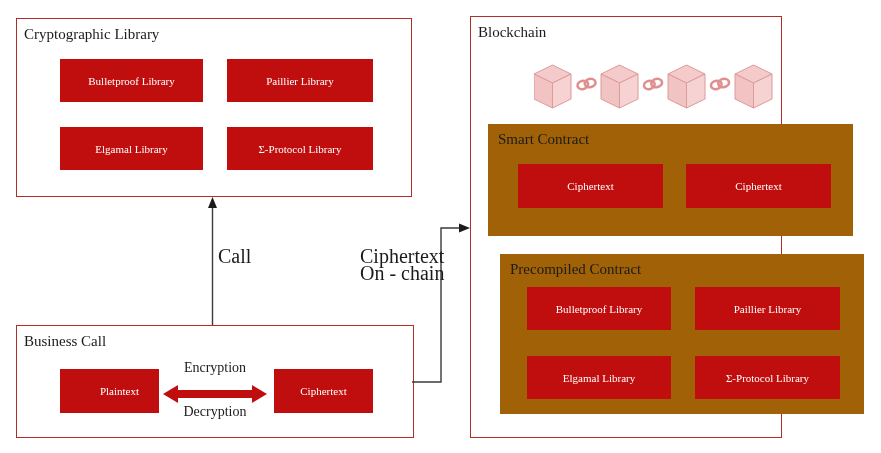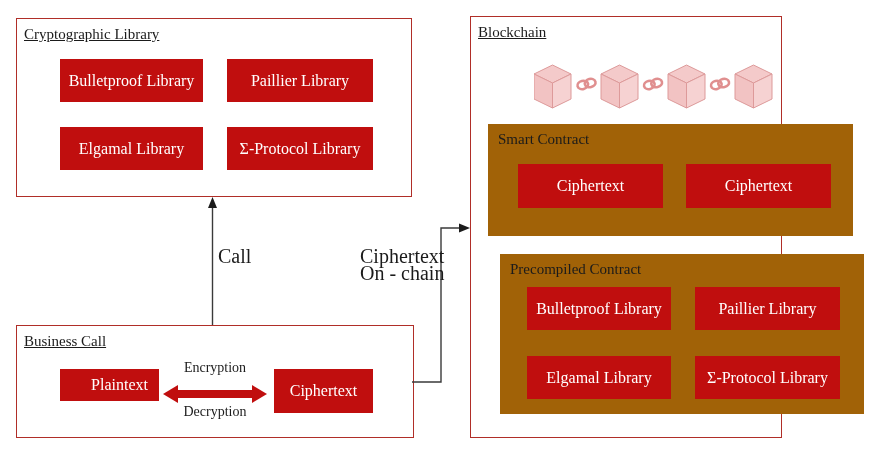--- a/index.html
+++ b/index.html
@@ -20,39 +20,38 @@
     background: #ffffff;
     border: 1.5px solid #b02e28;
   }
   .box-title {
     position: absolute;
     left: 7px;
     top: 7px;
     font-size: 15px;
     color: #1b1b1b;
     white-space: nowrap;
-    text-decoration: underline;
   }
   .section {
     position: absolute;
     background: #a16207;
   }
   .section-title {
     position: absolute;
     left: 10px;
     top: 7px;
     font-size: 15px;
     color: #1b1b1b;
     white-space: nowrap;
   }
   .node {
     position: absolute;
     background: #c00e0e;
     color: #ffffff;
-    font-size: 16px;
+    font-size: 11px;
     display: flex;
     align-items: center;
     justify-content: center;
     text-align: center;
     white-space: nowrap;
   }
   .flow-label {
     position: absolute;
     font-size: 20px;
     color: #1b1b1b;
@@ -84,21 +83,21 @@
   <div class="outer-box" style="left:16px; top:18px; width:396px; height:179px;">
     <div class="box-title">Cryptographic Library</div>
     <div class="node" style="left:43px; top:40px; width:143px; height:43px;">Bulletproof Library</div>
     <div class="node" style="left:210px; top:40px; width:146px; height:43px;">Paillier Library</div>
     <div class="node" style="left:43px; top:108px; width:143px; height:43px;">Elgamal Library</div>
     <div class="node" style="left:210px; top:108px; width:146px; height:43px;">Σ-Protocol Library</div>
   </div>
 
   <div class="outer-box" style="left:16px; top:325px; width:398px; height:113px;">
     <div class="box-title">Business Call</div>
-    <div class="node" style="left:43px; top:43px; width:99px; height:32px;padding-left:20px;">Plaintext</div>
+    <div class="node" style="left:43px; top:43px; width:99px; height:44px;padding-left:20px;">Plaintext</div>
     <div class="node" style="left:257px; top:43px; width:99px; height:44px;">Ciphertext</div>
     <div class="arrow-caption" style="left:146px; top:78px;">Decryption</div>
     <div class="arrow-caption" style="left:146px; top:34px;">Encryption</div>
     <svg class="inline-svg" style="left:146px; top:55px;" width="104" height="26" viewBox="0 0 104 26">
       <rect x="13" y="9" width="78" height="8" fill="#c00e0e"></rect>
       <polygon points="0,13 15,4 15,22" fill="#c00e0e"></polygon>
       <polygon points="104,13 89,4 89,22" fill="#c00e0e"></polygon>
     </svg>
   </div>
 

